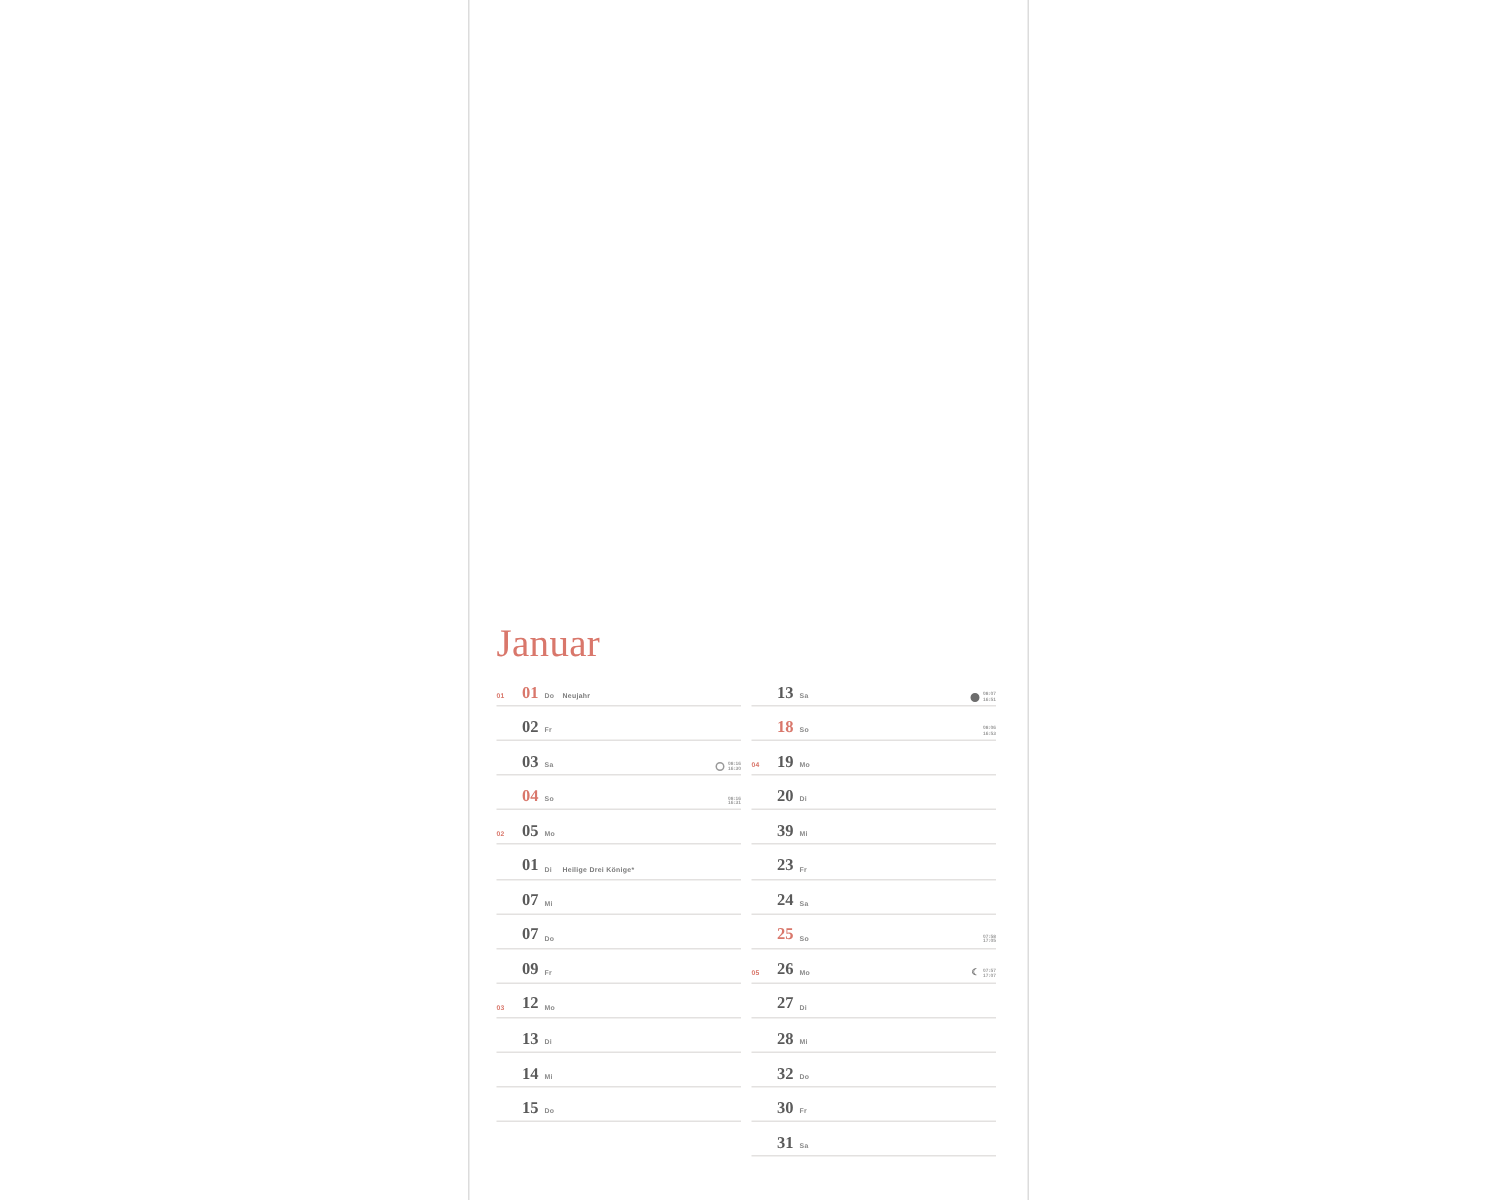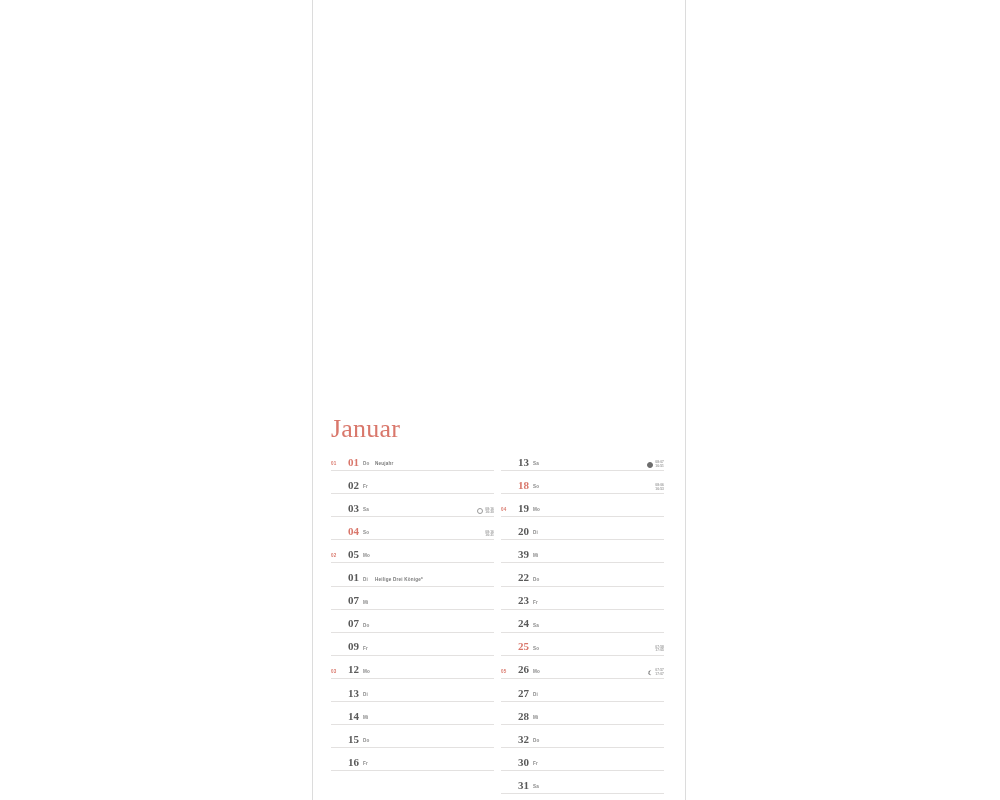--- a/index.html
+++ b/index.html
@@ -237,24 +237,20 @@
             <span class="dwd">Di</span>
           </div>
           <div class="day-row">
             <span class="dnum">14</span>
             <span class="dwd">Mi</span>
           </div>
           <div class="day-row">
             <span class="dnum">15</span>
             <span class="dwd">Do</span>
           </div>
-          <div class="day-row">
-            <span class="dnum">16</span>
-            <span class="dwd">Fr</span>
-          </div>
         </div>
       <div class="col col-right" id="col-right">
           <div class="day-row">
             <span class="dnum">13</span>
             <span class="dwd">Sa</span>
             <span class="info">
               <span class="moon full"></span>
               <span class="sunblock">
                 <span>08:07</span>
                 <span>16:51</span>
@@ -278,24 +274,20 @@
           </div>
           <div class="day-row">
             <span class="dnum">20</span>
             <span class="dwd">Di</span>
           </div>
           <div class="day-row">
             <span class="dnum">39</span>
             <span class="dwd">Mi</span>
           </div>
           <div class="day-row">
-            <span class="dnum">22</span>
-            <span class="dwd">Do</span>
-          </div>
-          <div class="day-row">
             <span class="dnum">23</span>
             <span class="dwd">Fr</span>
           </div>
           <div class="day-row">
             <span class="dnum">24</span>
             <span class="dwd">Sa</span>
           </div>
           <div class="day-row">
             <span class="dnum red">25</span>
             <span class="dwd">So</span>

